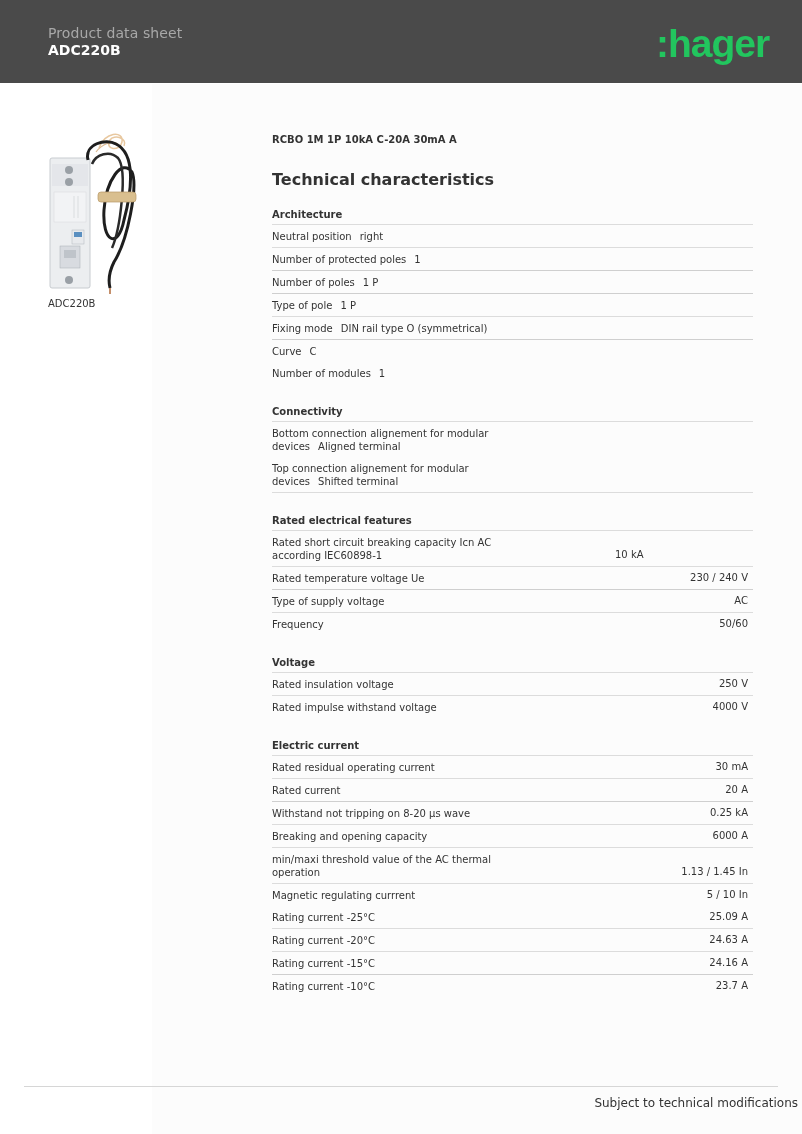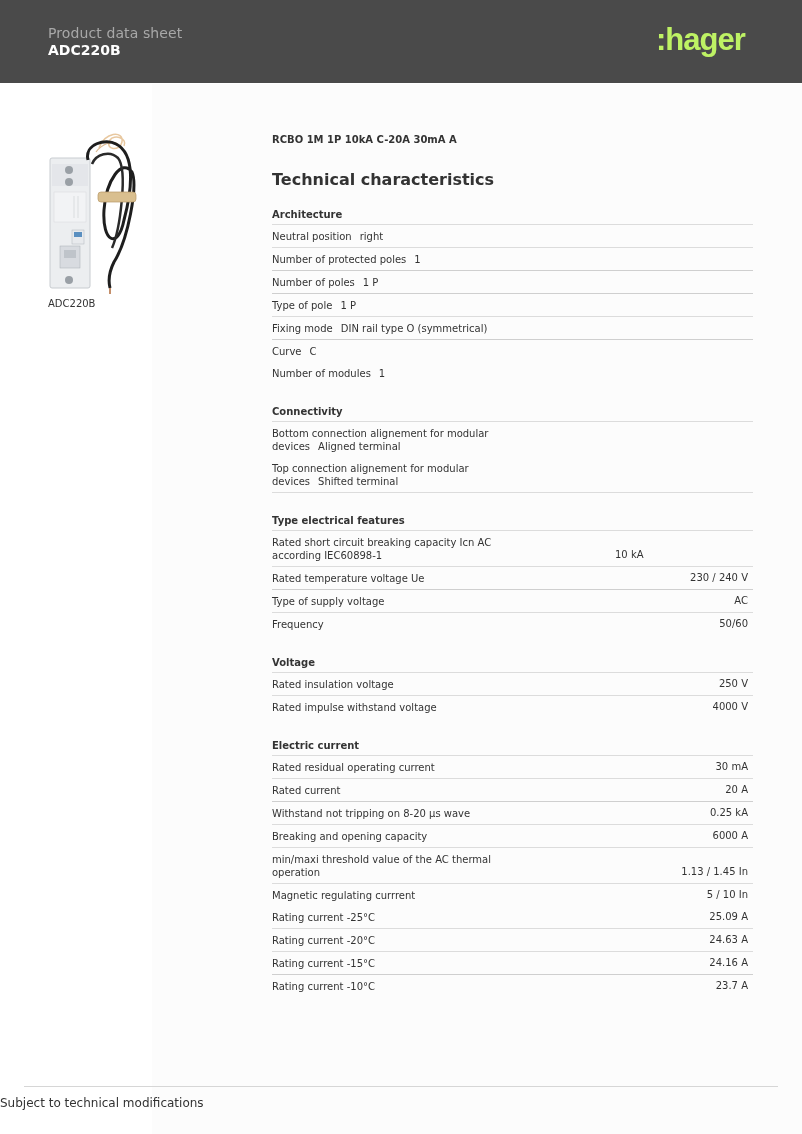--- a/index.html
+++ b/index.html
@@ -17,21 +17,21 @@
     position: absolute; left: 48px; top: 25px;
     font-size: 14px; color: #a8a8a8; letter-spacing: 0.1px;
   }
   .header .title {
     position: absolute; left: 48px; top: 42px;
     font-size: 14px; font-weight: bold; color: #ffffff;
   }
   .logo {
     position: absolute; left: 656px; top: 22px;
     font-family: "Liberation Sans", sans-serif;
-    font-size: 31px; font-weight: bold; color: #bef264; letter-spacing: -1px;
+    font-size: 39px; font-weight: bold; color: #22c55e; letter-spacing: -1px;
   }
   .content-bg {
     position: absolute; left: 152px; top: 84px; width: 650px; height: 1050px;
     background: #fcfcfc;
   }
   .product-image {
     position: absolute; left: 44px; top: 130px; width: 96px; height: 165px;
   }
   .image-caption {
     position: absolute; left: 48px; top: 298px;
@@ -60,21 +60,21 @@
   .row .inline-val { margin-left: 8px; }
   .row .value {
     position: absolute; right: 5px; bottom: 5px;
   }
   .row .value.mid { right: auto; left: 343px; }
   .footer-line {
     position: absolute; left: 24px; top: 1086px; width: 754px; height: 1px;
     background: #d6d6d6;
   }
   .footer-text {
-    position: absolute; left: 0; top: 1096px; width: 798px; text-align: left;
+    position: absolute; left: 0; top: 1096px; width: 798px; text-align: right;
     font-size: 12px; color: #333;
   }
 </style>
 </head>
 <body>
 
 <div class="header">
   <div class="subtitle">Product data sheet</div>
   <div class="title">ADC220B</div>
   <div class="logo">:hager</div>
@@ -128,21 +128,21 @@
     <div class="row last"><span class="label">Number of modules</span><span class="inline-val">1</span></div>
   </div>
 
   <div>
     <div class="section-title">Connectivity</div>
     <div class="row last"><span class="label" style="max-width:260px">Bottom connection alignement for modular</span><br><span>devices</span><span class="inline-val">Aligned terminal</span></div>
     <div class="row"><span class="label">Top connection alignement for modular</span><br><span>devices</span><span class="inline-val">Shifted terminal</span></div>
   </div>
 
   <div>
-    <div class="section-title">Type electrical features</div>
+    <div class="section-title">Rated electrical features</div>
     <div class="row"><span class="label" style="max-width:260px">Rated short circuit breaking capacity Icn AC</span><br><span>according IEC60898-1</span><span class="value mid">10 kA</span></div>
     <div class="row dark"><span class="label">Rated temperature voltage Ue</span><span class="value">230 / 240 V</span></div>
     <div class="row"><span class="label">Type of supply voltage</span><span class="value">AC</span></div>
     <div class="row last"><span class="label">Frequency</span><span class="value">50/60</span></div>
   </div>
 
   <div>
     <div class="section-title">Voltage</div>
     <div class="row"><span class="label">Rated insulation voltage</span><span class="value">250 V</span></div>
     <div class="row last"><span class="label" style="max-width:300px">Rated impulse withstand voltage</span><span class="value">4000 V</span></div>

